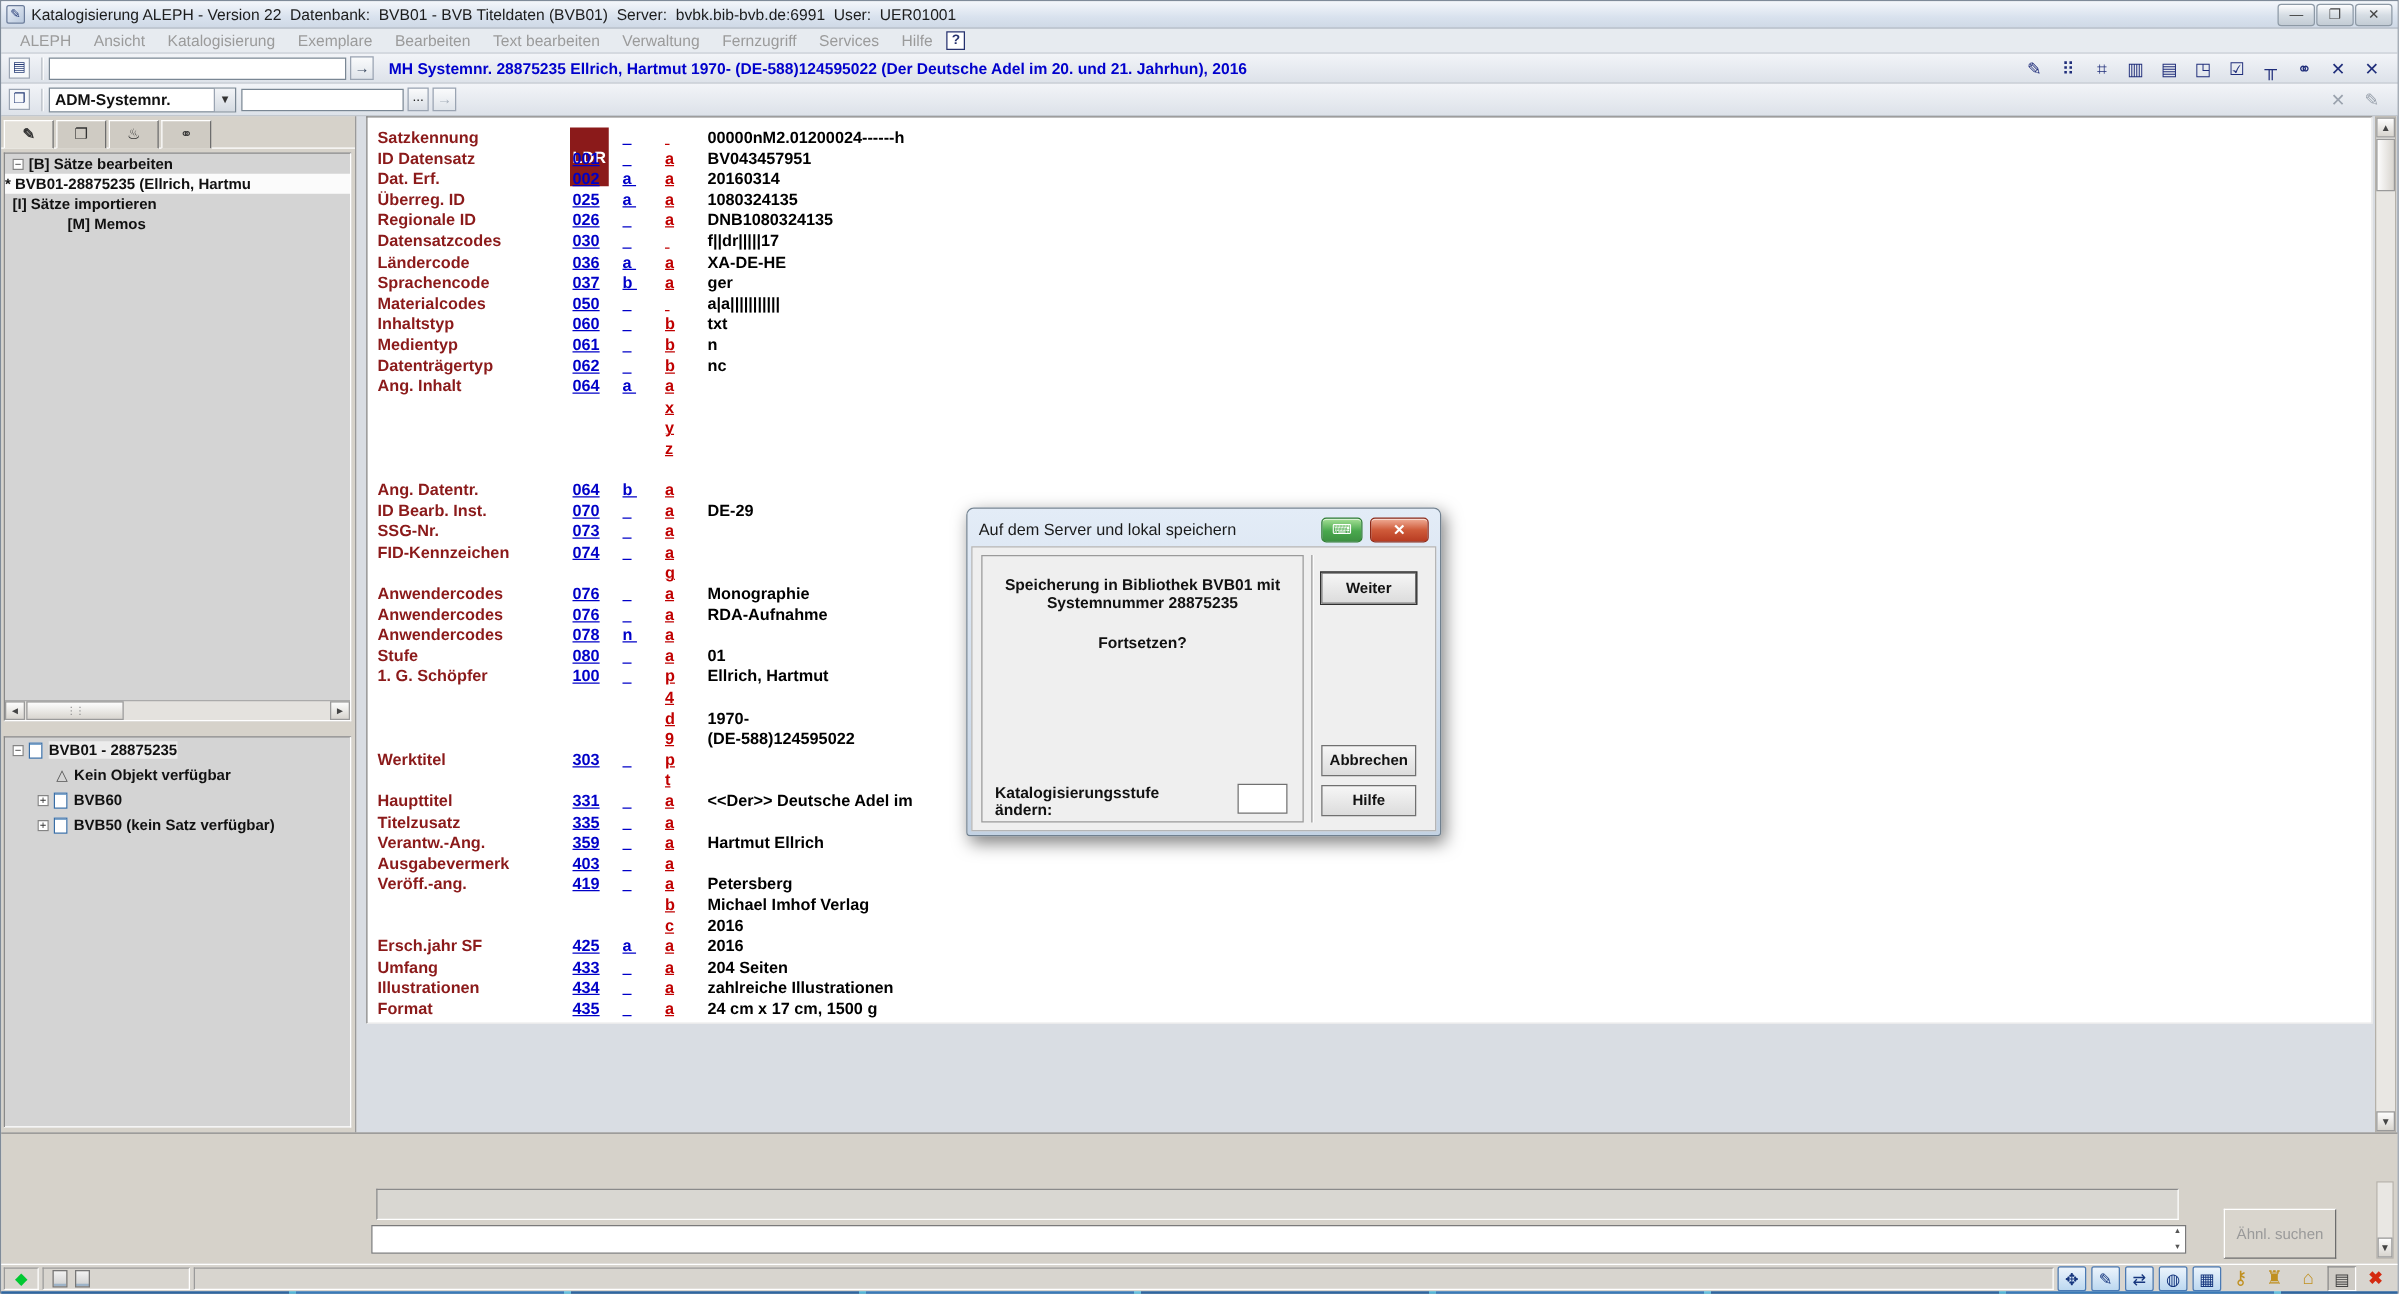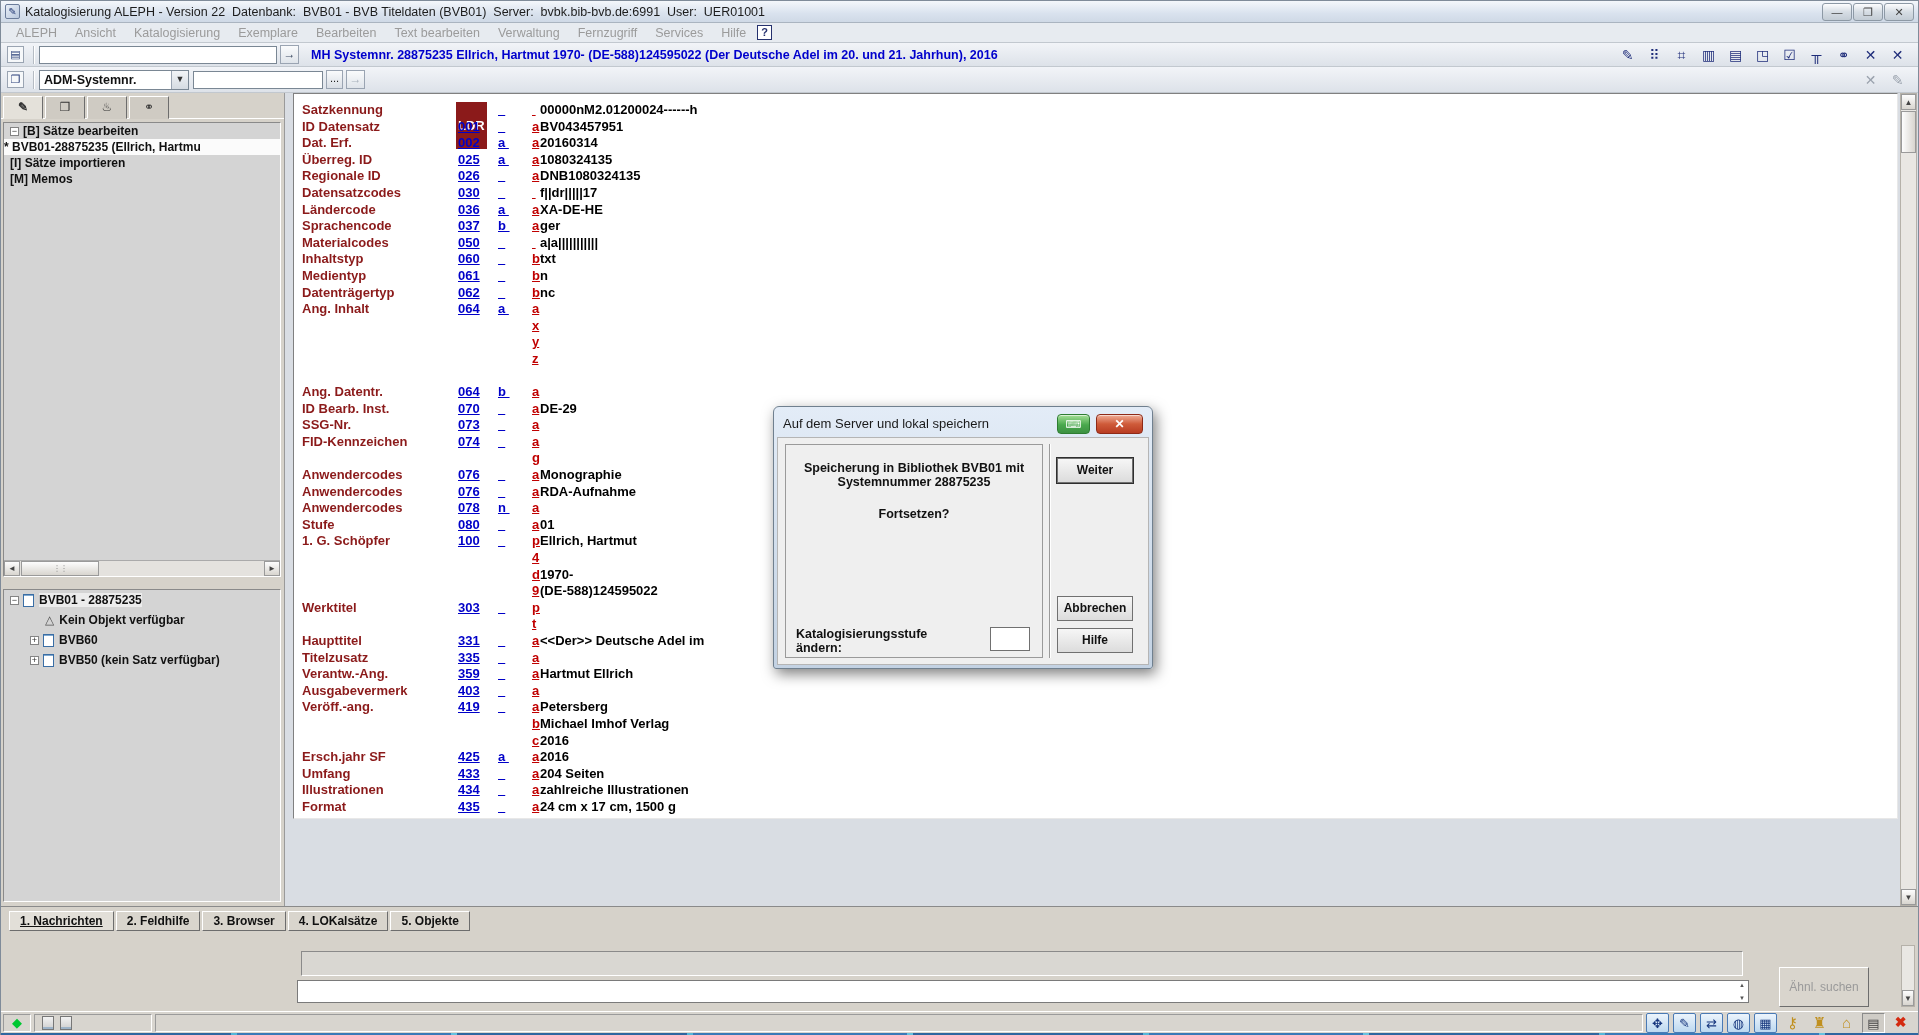--- a/index.html
+++ b/index.html
@@ -76,21 +76,21 @@
 
   
   .record { position:absolute; left:292px; top:92px; width:1605px; height:726px; background:#fff;
     border:1px solid; border-color:#808080 #e8e8e8 #e8e8e8 #808080; padding:8px 0 0 0; overflow:hidden; }
   .rrow { position:relative; height:16.6px; font-size:13px; font-weight:bold; white-space:pre; }
   .rlabel { position:absolute; left:8px; color:#8b1a1a; }
   .rtag { position:absolute; left:164px; color:#0000c8; text-decoration:underline; }
   .rtag.ldr { background:#8b1a1a; color:#fff; text-decoration:none; padding:16px 2px; left:162px; }
   .rind { position:absolute; left:204px; color:#0000c8; text-decoration:underline; }
   .rsub { position:absolute; left:238px; color:#c00000; text-decoration:underline; }
-  .rval { position:absolute; left:246px; color:#000; }
+  .rval { position:absolute; left:272px; color:#000; }
   .vscroll { position:absolute; left:1899px; top:92px; width:17px; height:813px; background:#e9e7e3; border:1px solid #b5b1a9; }
   .vbtn { position:absolute; left:0; width:15px; height:16px; background:linear-gradient(#fdfdfd,#d8d5cf);
     border:1px solid #9a9a9a; color:#444; font-size:8px; text-align:center; line-height:15px; }
   .vthumb { position:absolute; left:0; top:17px; width:15px; height:42px; background:linear-gradient(90deg,#fdfdfd,#d8d5cf); border:1px solid #9a9a9a; }
 
   
   .bottompanel { position:absolute; left:0; top:905px; width:100%; height:105px; background:#d6d2ca; border-top:1px solid #8a8a8a; }
   .btabs { position:absolute; left:8px; top:4px; display:flex; }
   .btab { border:1px solid; border-color:#fff #6d6d6d #6d6d6d #fff; background:#d9d5cd; padding:2px 10px;
     font-size:12px; font-weight:bold; color:#111; margin-right:2px; }
@@ -225,21 +225,21 @@
       <div class="trow" style="padding-left: 6px;">
           <span class="expbox">−</span>
           <span>[B] Sätze bearbeiten</span>
         </div>
         <div class="trow sel" style="">
           <span>* BVB01-28875235 (Ellrich, Hartmu</span>
         </div>
         <div class="trow" style="padding-left: 6px;">
           <span>[I] Sätze importieren</span>
         </div>
-        <div class="trow" style="padding-left: 6px;">
+        <div class="trow" style="padding-left: 6px; margin-left: 44px;">
           <span>[M] Memos</span>
         </div>
         <div class="hscroll">
         <span class="sbtn" style="left:0;">◄</span>
         <span class="sthumb" style="left:17px;width:78px;"></span>
         <span class="sbtn" style="right:0;">►</span>
       </div>
     </div>
     <div class="treebox tree-lower" id="treeLower">
         <div class="trow trow2" style="padding-left: 6px;">
@@ -313,27 +313,20 @@
       <div class="rrow"><span class="rsub">v</span></div>
       <div class="rrow"><span class="rlabel">IDNr. 1. Reihe</span><span class="rtag">453</span><span class="rind">&nbsp;&nbsp;</span><span class="rsub">a</span></div>
     </div>
   <div class="vscroll">
     <span class="vbtn" style="top:0;">▲</span>
     <span class="vthumb"></span>
     <span class="vbtn" style="bottom:0;">▼</span>
   </div>
 
   <div class="bottompanel">
-    <div class="btabs" id="btabs">
-        <span class="btab active">1. Nachrichten</span>
-        <span class="btab">2. Feldhilfe</span>
-        <span class="btab">3. Browser</span>
-        <span class="btab">4. LOKalsätze</span>
-        <span class="btab">5. Objekte</span>
-      </div>
     <div class="listbox"></div>
     <input class="msginput" value="" style="">
     <span class="spin">
         <span>▲</span>
         <span>▼</span>
       </span>
     <button class="similarbtn">Ähnl. suchen</button>
     <div class="bpscroll">
       <span class="vbtn" style="bottom:0;">▼</span>
     </div>

